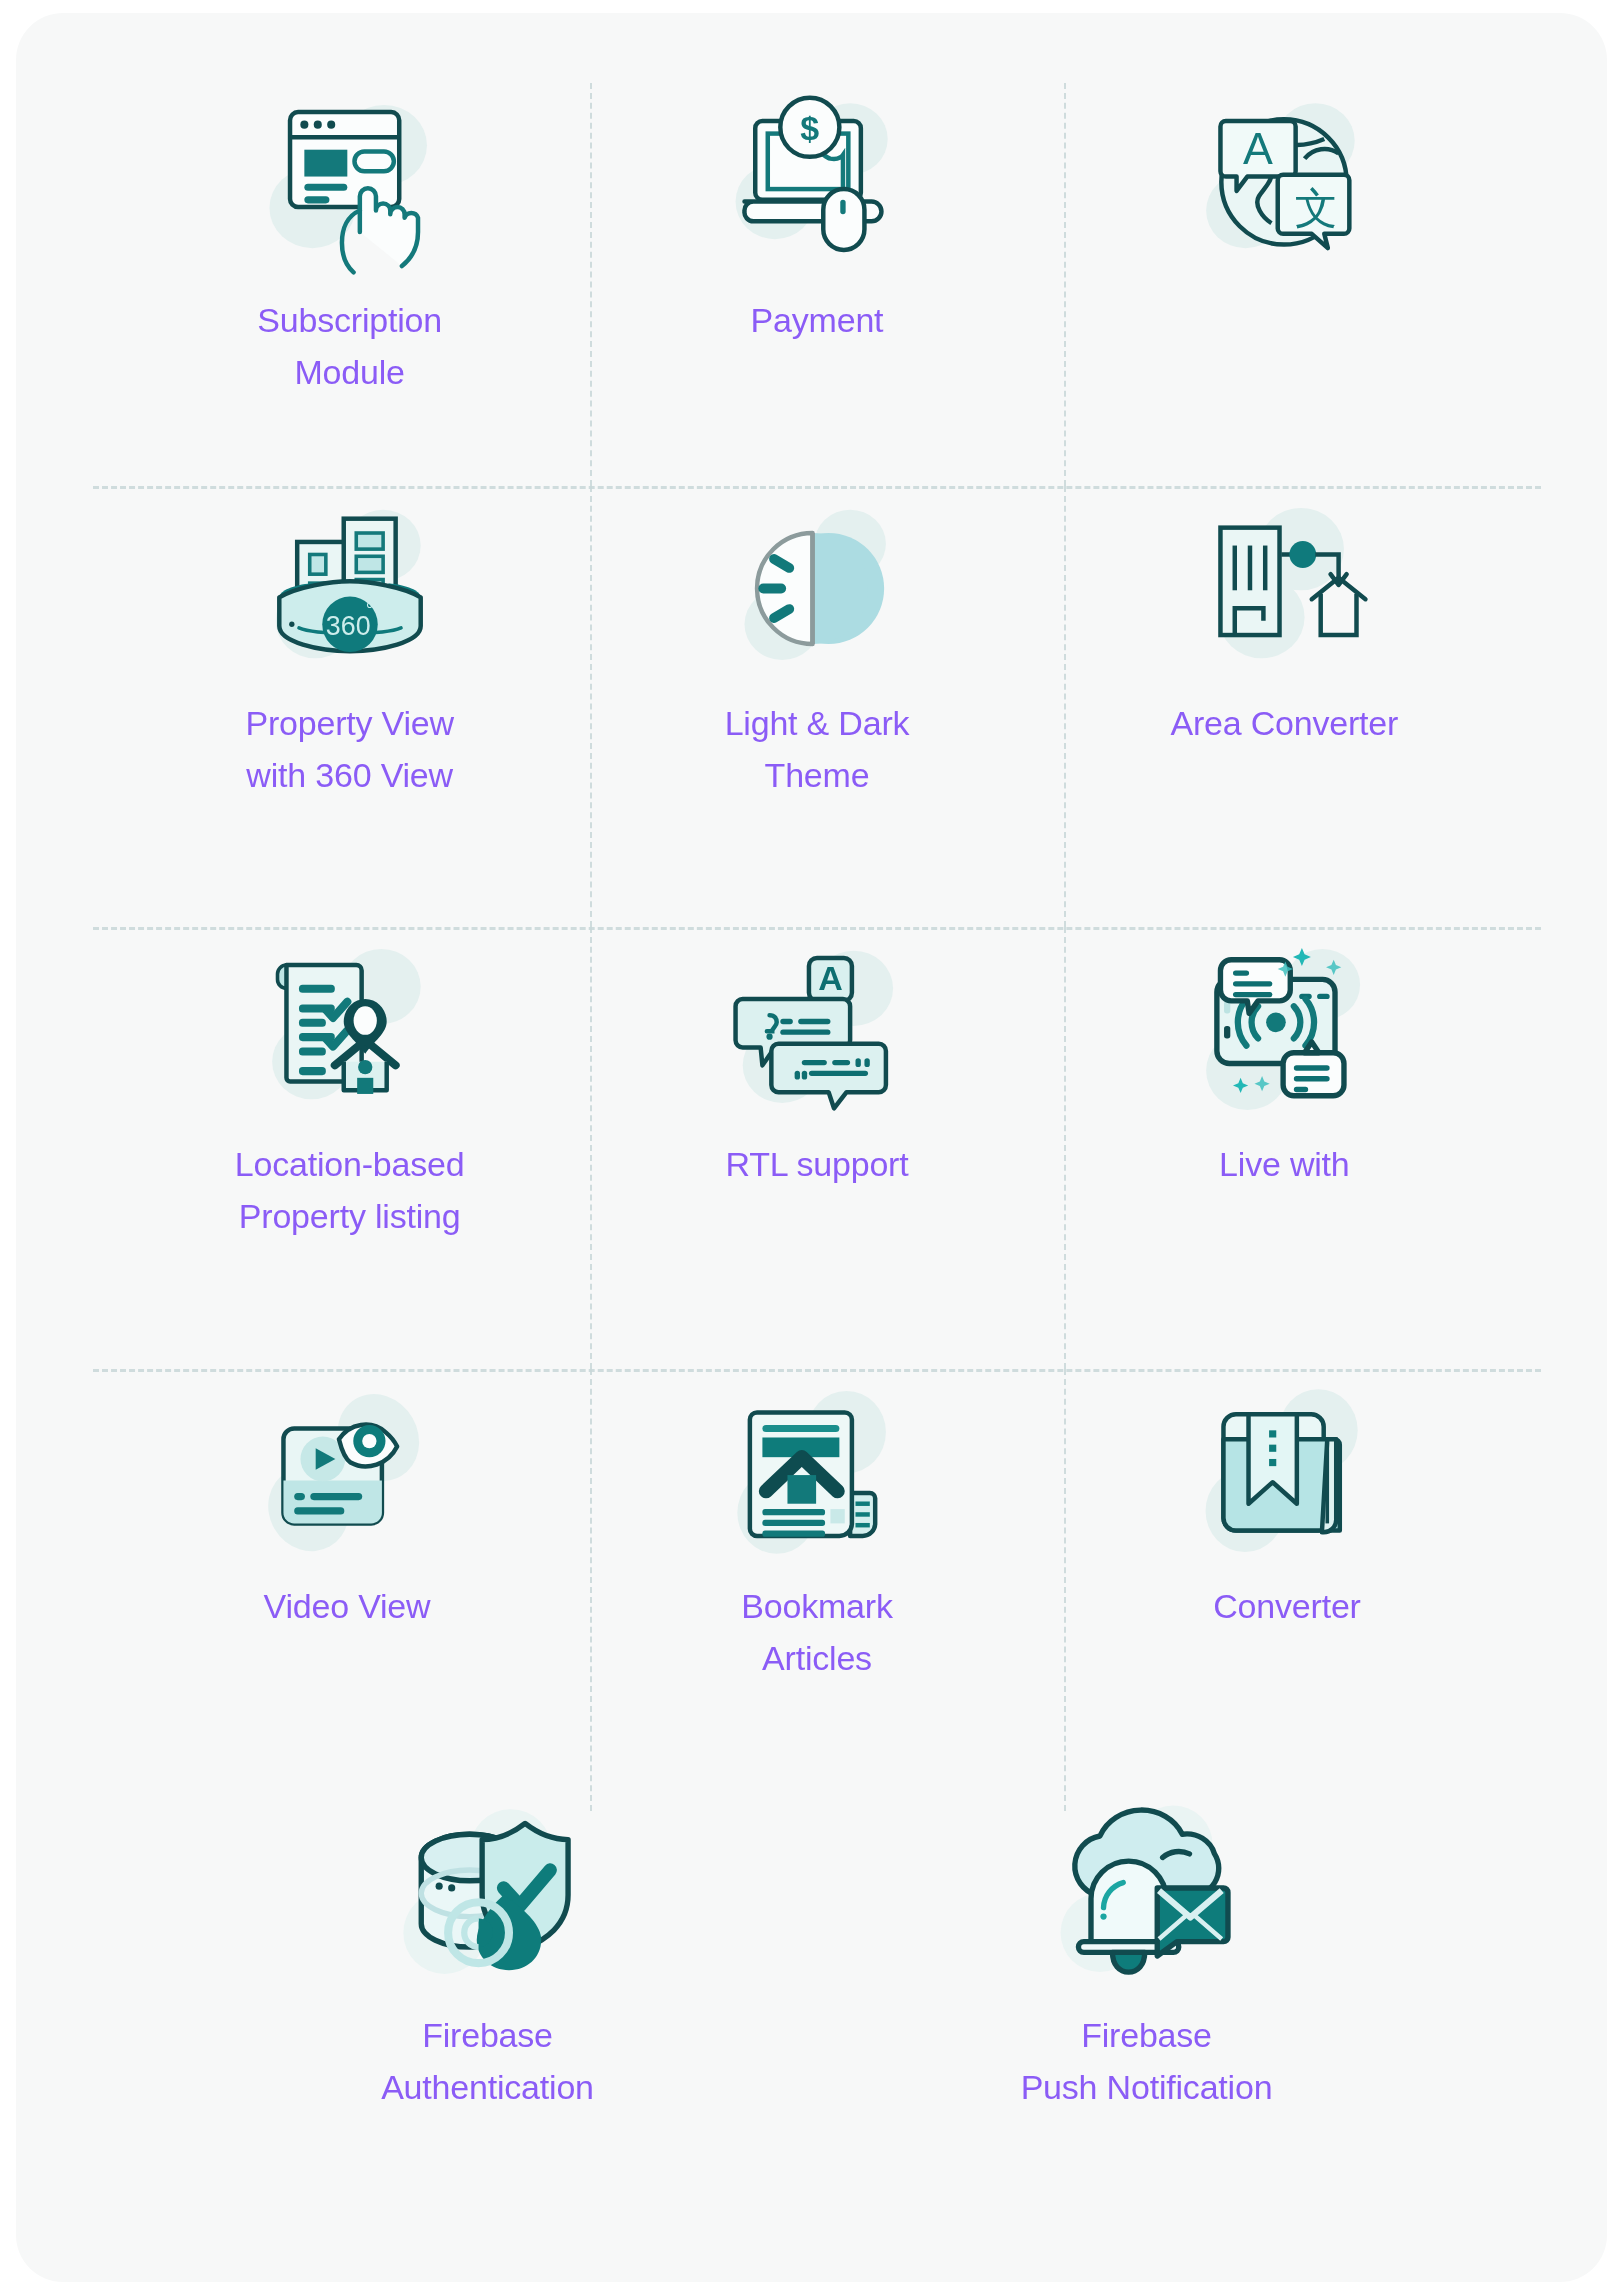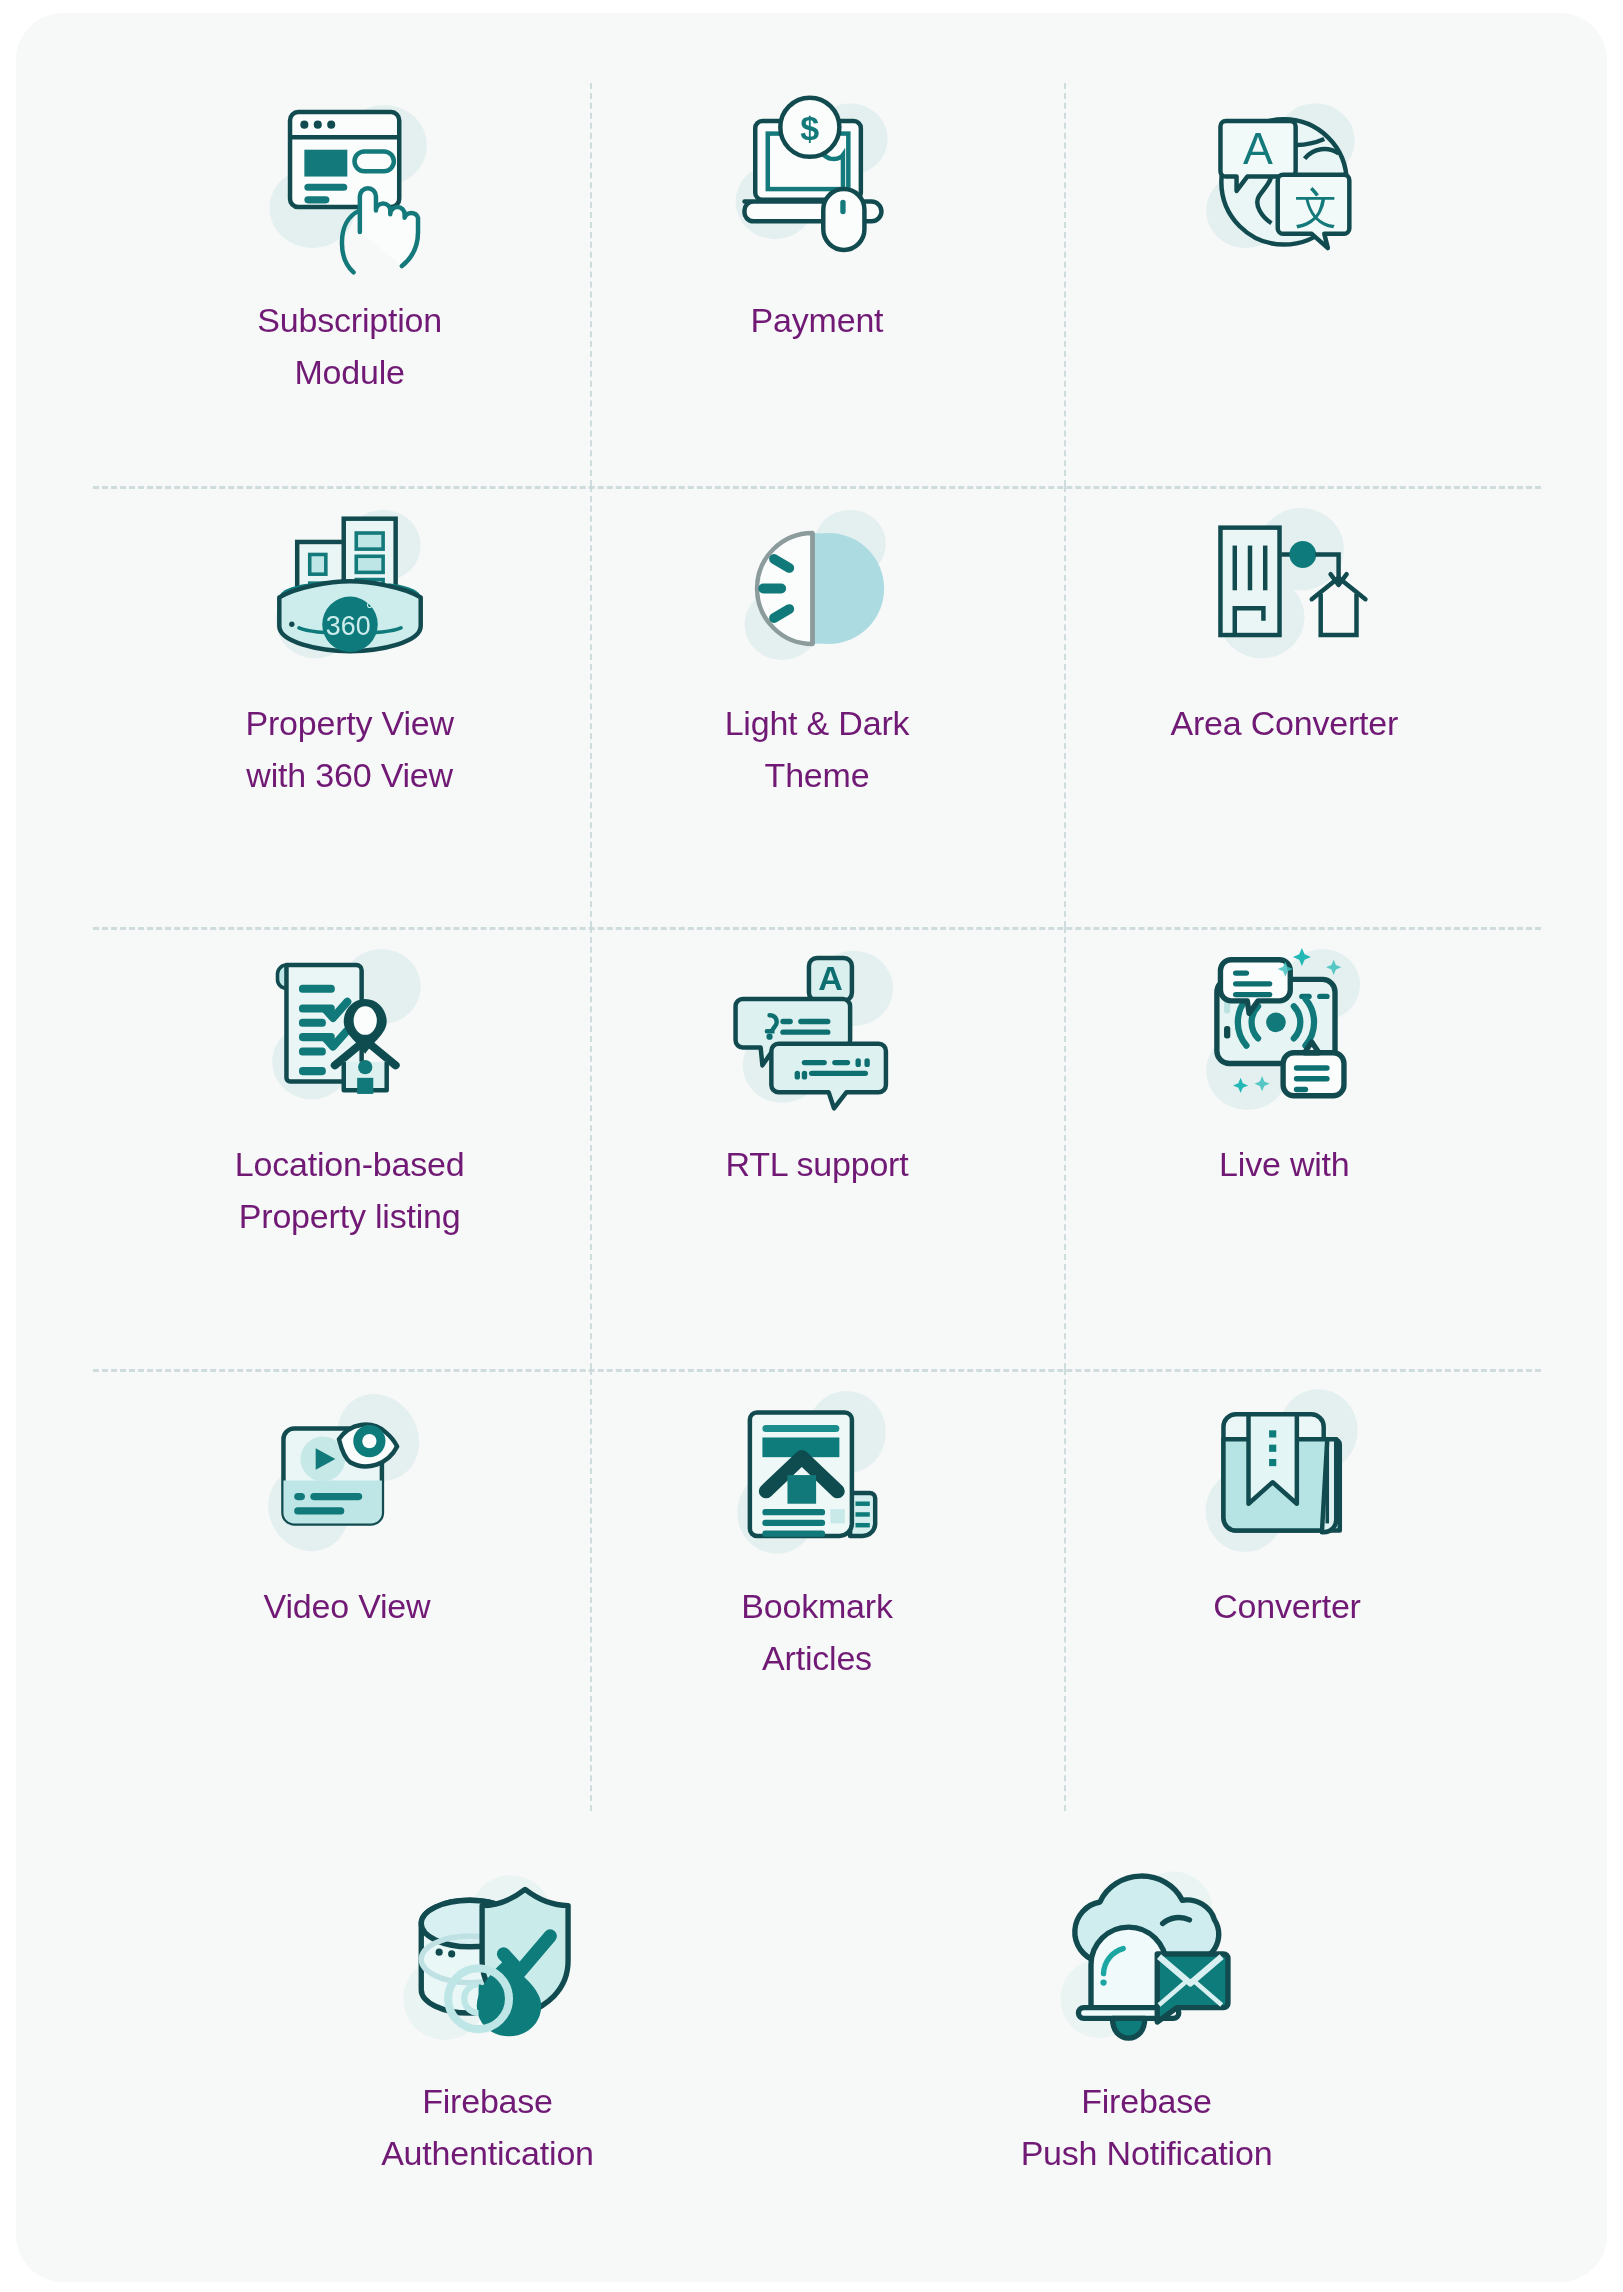--- a/index.html
+++ b/index.html
@@ -81,32 +81,32 @@
     align-items: center;
     justify-content: center;
     position: relative;
   }
   .icon-wrap svg { display: block; overflow: visible; }
 
   .label {
     margin-top: 5.4px;
     font-size: 34px;
     line-height: 52px;
-    color: #701a75;
+    color: #8b5cf6;
     text-align: center;
     letter-spacing: -0.2px;
     font-weight: 400;
     white-space: pre-line;
   }
 
   
   .bottom {
     position: absolute;
     left: 100px;
-    top: 1842px;
+    top: 1776px;
     width: 1402px;
     display: flex;
     justify-content: center;
     gap: 184px;
   }
   .bottom .cell { flex: 0 0 auto; width: 475px; }
   .bottom .icon-wrap { height: 215px; }
 </style>
 </head>
 <body>

